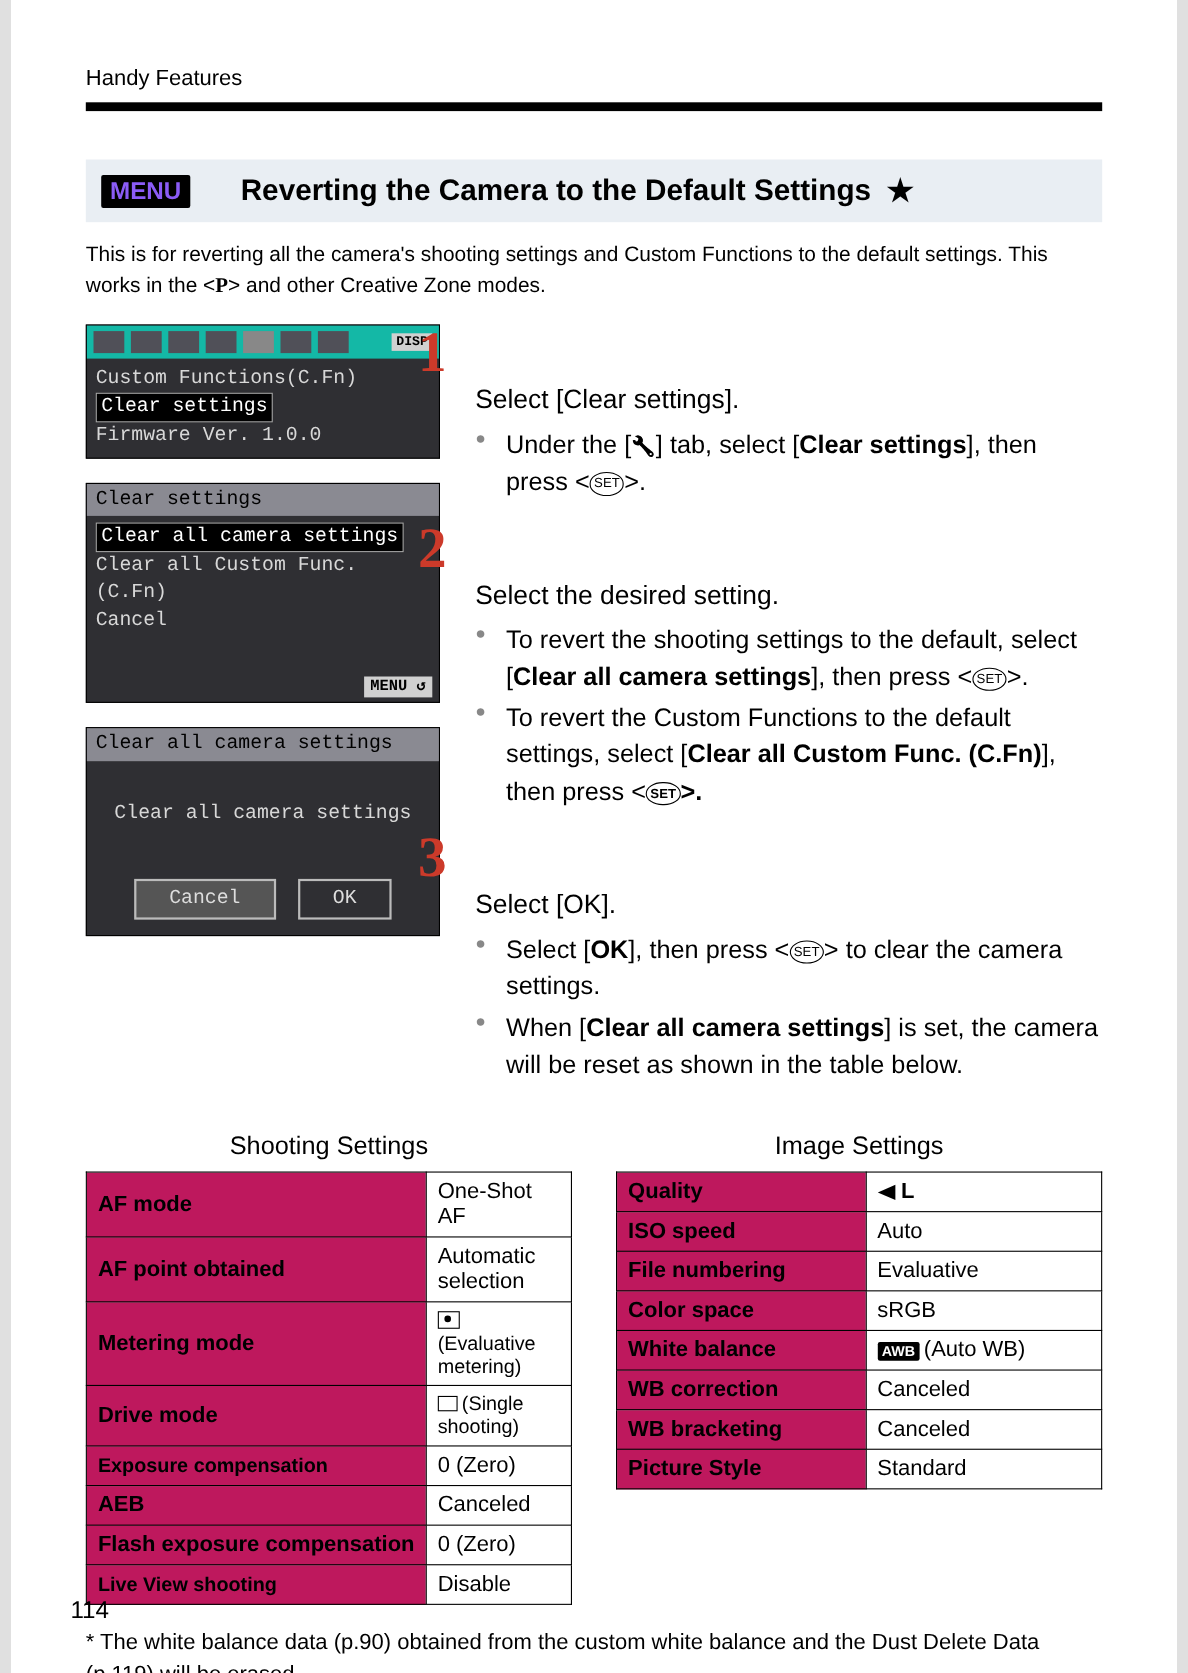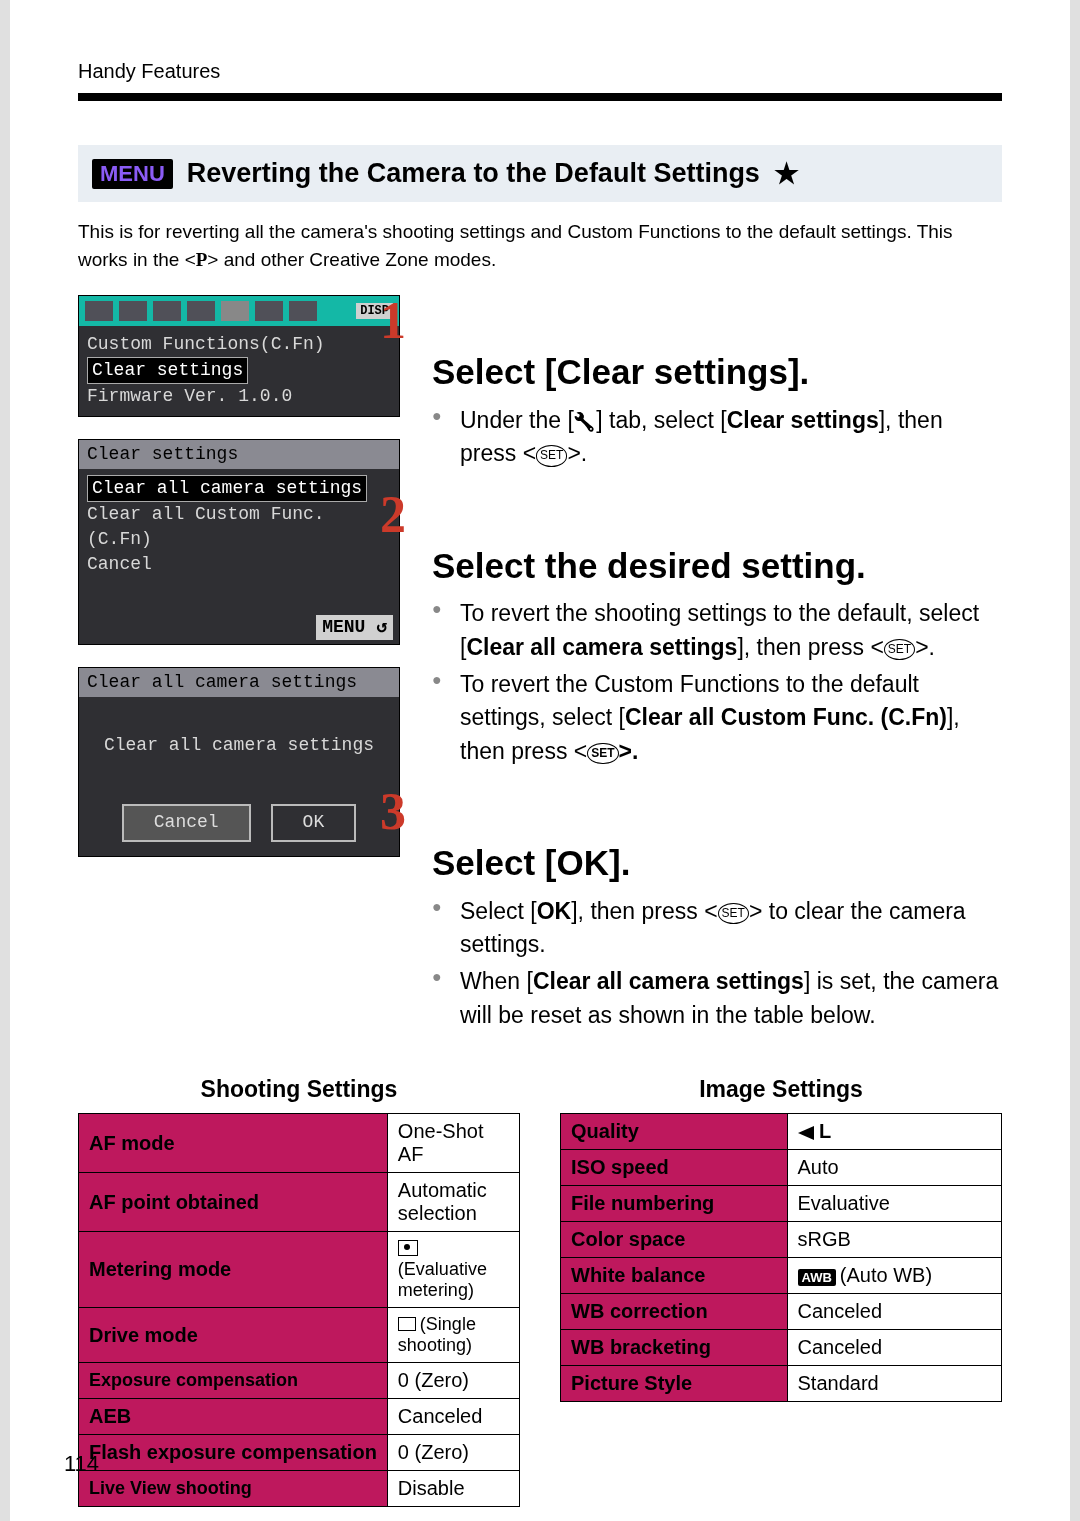--- a/index.html
+++ b/index.html
@@ -1,52 +1,52 @@
 <!DOCTYPE html>
 <html><head>
 <meta charset="utf-8">
 <style>
 body{margin:0;background:#e0e0e0;font-family:Arial,Helvetica,sans-serif;color:#000;}
 .page{width:1060px;height:1521px;margin:0 auto;background:#fff;box-sizing:border-box;padding:60px 68px 40px;position:relative;}
 .header{font-size:20px;margin-bottom:10px;}
 .hr{height:8px;background:#000;margin-bottom:44px;}
 .title-row{background:#e9eef3;padding:12px 14px;display:flex;align-items:center;gap:14px;margin-bottom:16px;}
 .menu-badge{background:#000;color:#8b5cf6;font-weight:bold;font-size:22px;padding:2px 8px;border-radius:2px;}
-.title-text{font-size:27px;font-weight:bold;}
+.title-text{font-size:27px;font-weight:bold;margin-left:32px;}
 .star{font-size:28px;font-weight:bold;}
 .lead{font-size:19px;line-height:1.45;margin-bottom:22px;}
 .Pmode{font-family:serif;font-weight:bold;}
 .steps-wrap{display:flex;gap:30px;margin-bottom:26px;}
 .left-col{width:322px;flex-shrink:0;display:flex;flex-direction:column;gap:22px;}
 .shot{background:#2f2f33;color:#d8d8d8;font-family:"Courier New",monospace;font-size:18px;line-height:1.4;border:1px solid #000;}
 .shot .tabs{display:flex;align-items:center;height:30px;background:#14b8a6;padding:0 6px;gap:6px;}
 .tabs .tab{width:28px;height:20px;background:#505058;}
 .tabs .tab.active{background:#888;}
 .disp-chip{margin-left:auto;background:#d0d0d0;color:#000;font-size:12px;font-weight:bold;padding:0 4px;}
 .shot-body{padding:6px 8px;}
 .hl{background:#000;color:#fff;border:1px solid #aaa;padding:0 4px;display:inline-block;}
 .shot-title{background:#8a8a92;color:#000;padding:2px 8px;}
-.menu-chip{background:#d0d0d0;color:#000;font-size:18px;font-weight:bold;padding:0 6px;display:inline-block;float:right;margin:4px 6px;}
+.menu-chip{background:#d0d0d0;color:#000;font-size:14px;font-weight:bold;padding:0 6px;display:inline-block;float:right;margin:4px 6px;}
 .shot3 .mid{text-align:center;padding:36px 0;}
 .btn-row{display:flex;justify-content:center;gap:20px;padding:10px 0 14px;}
 .btn{border:2px solid #bbb;color:#ddd;padding:4px 30px;font-size:18px;}
 .btn.cancel{background:#555;}
 .right-col{flex:1;font-size:23px;line-height:1.45;}
 .step-num{color:#cc3a2a;font-size:52px;font-weight:bold;font-family:serif;width:40px;display:inline-block;vertical-align:top;line-height:1;margin-right:6px;margin-left:-52px;}
 .step{position:relative;padding-left:2px;margin-bottom:18px;}
-.step h3{font-size:35px;font-weight:bold;margin:0 0 6px;}
+.step h3{font-size:24px;font-weight:normal;margin:0 0 6px;}
 ul.b{margin:0;padding:0;list-style:none;}
 ul.b li{position:relative;padding-left:28px;margin-bottom:4px;}
 ul.b li::before{content:"●";position:absolute;left:0;top:0;font-size:16px;color:#888;}
 li.arrow::before{content:"▶";color:#2a5eaa;font-size:16px;}
 b{font-weight:bold;}
 .set-icon{display:inline-block;border:1.5px solid #000;border-radius:50%;font-size:12px;padding:1px 3px;font-family:Arial;vertical-align:2px;}
 .tables{display:flex;gap:40px;}
 .tbl-block{flex:1;}
-.tbl-title{text-align:center;font-weight:bold;font-size:23px;margin-bottom:10px;}
+.tbl-title{text-align:center;font-weight:normal;font-size:23px;margin-bottom:10px;}
 table{border-collapse:collapse;width:100%;font-size:20px;}
 td{border:1.5px solid #000;padding:6px 10px;vertical-align:middle;}
 td.k{font-weight:bold;background:#be185d;white-space:nowrap;}
 td.tight{font-size:18px;}
 .meter-icon{display:inline-block;width:18px;height:14px;border:1.5px solid #000;position:relative;vertical-align:-2px;margin-right:4px;}
 .meter-icon::after{content:"";position:absolute;width:6px;height:6px;border-radius:50%;background:#000;left:5px;top:3px;}
 .sq-icon{display:inline-block;width:16px;height:12px;border:1.5px solid #000;vertical-align:-1px;margin-right:4px;}
 .qual-icon{display:inline-block;width:0;height:0;border-left:16px solid #000;border-top:7px solid transparent;border-bottom:7px solid transparent;vertical-align:-2px;transform:scaleX(-1);}
 .awb{background:#000;color:#fff;font-size:13px;font-weight:bold;padding:1px 4px;border-radius:2px;margin-right:4px;}
 .footnote{font-size:20px;line-height:1.45;margin-top:20px;}

